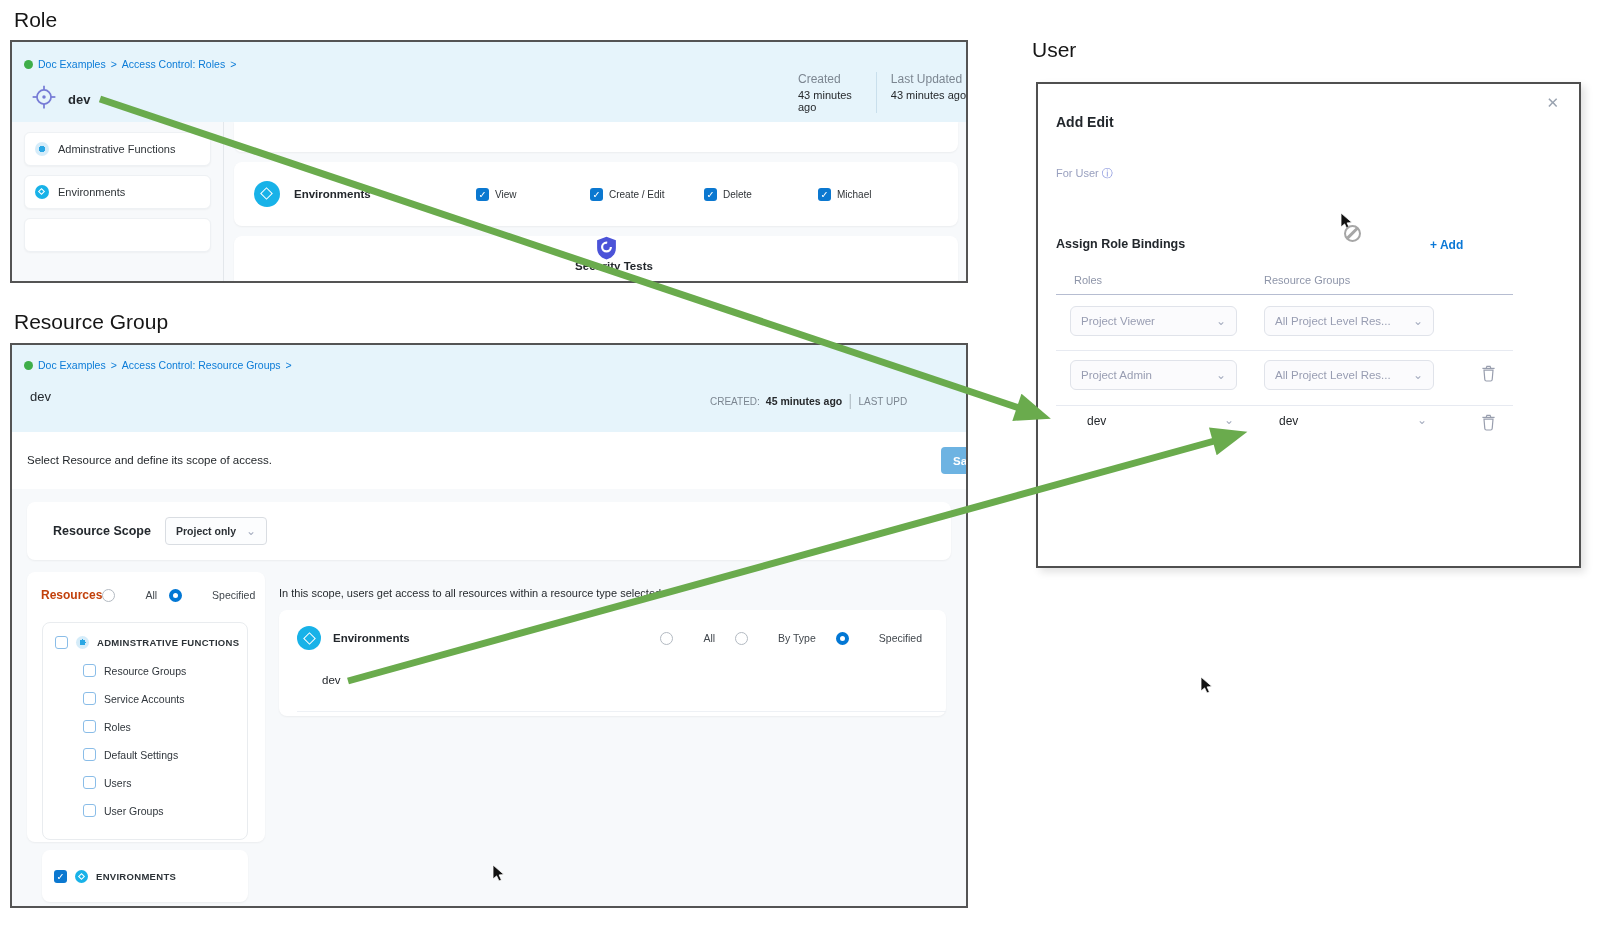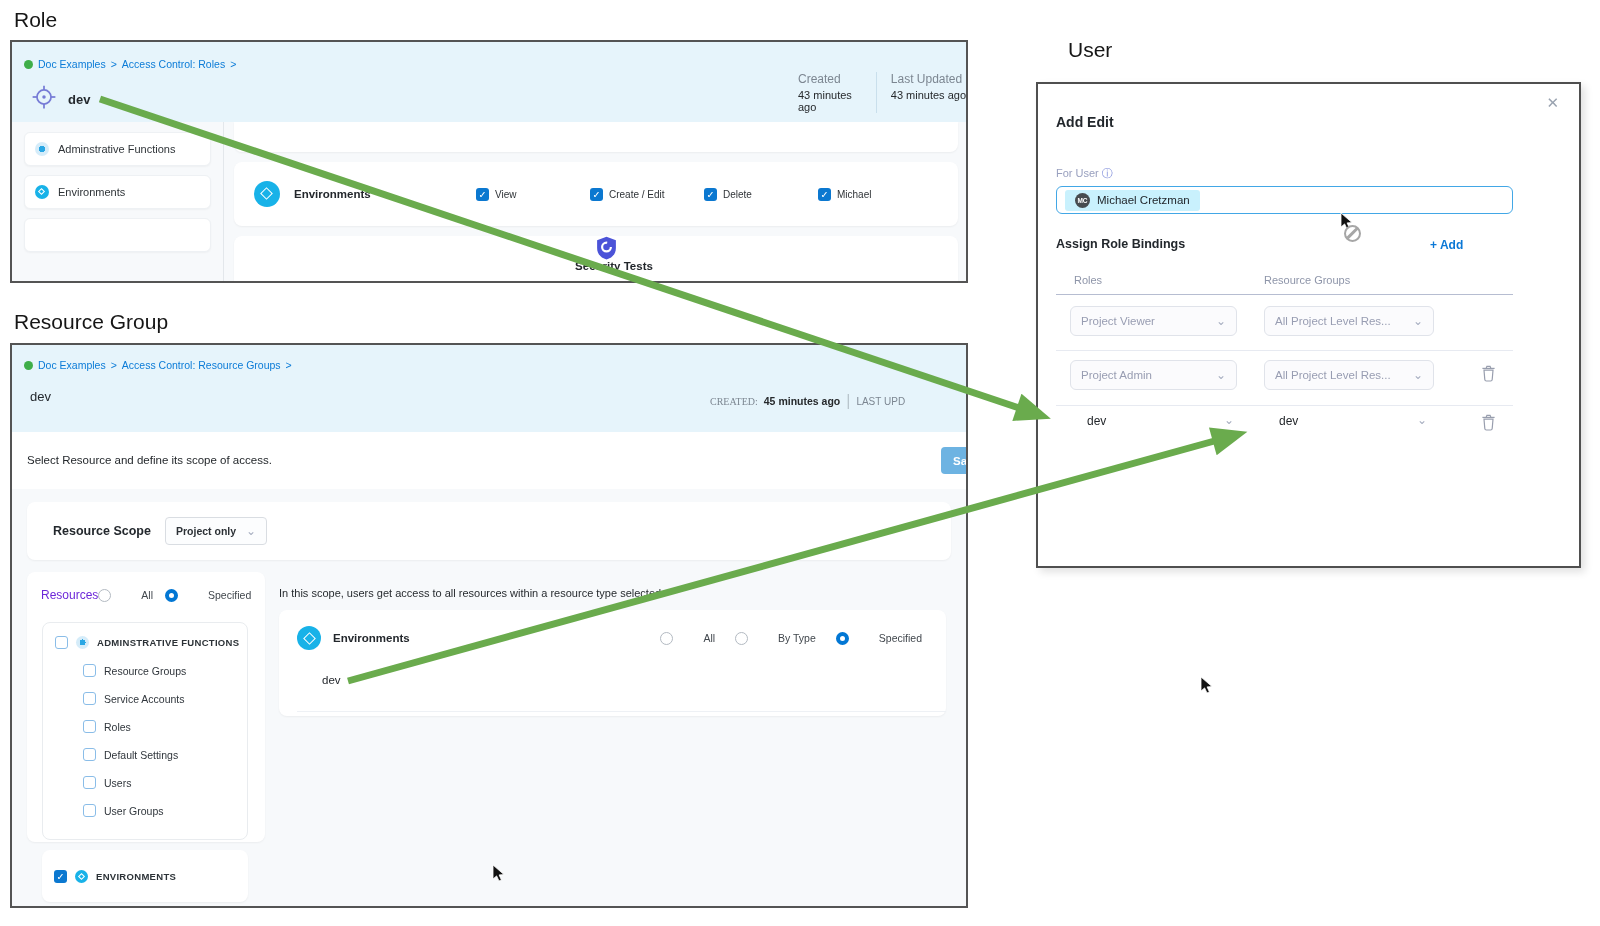--- a/index.html
+++ b/index.html
@@ -53,21 +53,21 @@
   .arrows{position:absolute;left:0;top:0;z-index:50;pointer-events:none;}
   .save-btn{position:absolute;background:#6db3e2;color:#fff;font-size:11.5px;font-weight:600;border:none;border-radius:4px;
             height:27px;width:58px;text-align:left;padding:0 0 0 12px;}
   .collbl{position:absolute;font-size:11px;color:#8e95a9;}
 </style>
 </head>
 <body>
 
 <div class="h-label" style="left:14px;top:8px;">Role</div>
 <div class="h-label" style="left:14px;top:310px;">Resource Group</div>
-<div class="h-label" style="left:1032px;top:38px;margin-left:36px;">User</div>
+<div class="h-label" style="left:1032px;top:38px;">User</div>
 
 <div class="panel" style="left:10px;top:40px;width:958px;height:243px;">
   <div class="hdr" style="height:80px;">
     <div class="crumb" style="left:12px;top:16px;">
       <span class="dot"></span>
       <a href="#">Doc Examples</a>
       <span class="sep">&gt;</span>
       <a href="#">Access Control: Roles</a>
       <span class="sep">&gt;</span>
     </div>
@@ -140,42 +140,42 @@
   <div class="hdr" style="height:87px;">
     <div class="crumb" style="left:12px;top:14px;">
       <span class="dot"></span>
       <a href="#">Doc Examples</a>
       <span class="sep">&gt;</span>
       <a href="#">Access Control: Resource Groups</a>
       <span class="sep">&gt;</span>
     </div>
     <div class="panel-title" style="left:18px;top:44px;font-weight:500;">dev</div>
     <div class="abs" style="left:698px;top:47px;display:flex;align-items:center;gap:6px;white-space:nowrap;">
-      <span class="meta-lbl" style="font-size:10px;font-family:Liberation Serif, serif;">CREATED:</span>
+      <span class="meta-lbl" style="font-size:10px;">CREATED:</span>
       <span style="font-size:10.5px;font-weight:600;color:#26292c;">45 minutes ago</span>
       <span style="color:#b9c5cd;">|</span>
       <span class="meta-lbl" style="font-size:10px;">LAST UPD</span>
     </div>
   </div>
   <div class="abs" style="left:0;right:0;top:87px;height:57px;background:#fff;">
     <div class="abs" style="left:15px;top:22px;font-size:11.5px;color:#24282c;">Select Resource and define its scope of access.</div>
     <button class="save-btn" style="left:929px;top:15px;">Sav</button>
   </div>
 
   <div class="card abs" style="left:15px;top:157px;width:924px;height:58px;display:flex;align-items:center;padding-left:26px;box-sizing:border-box;">
     <span style="font-size:12.5px;font-weight:700;color:#23282d;">Resource Scope</span>
     <span class="ddown" style="margin-left:14px;min-width:102px;">
       <span style="font-size:10.5px;font-weight:700;color:#2c3136;">Project only</span>
       <span class="chev">⌄</span>
     </span>
   </div>
 
   <div class="card abs" style="left:15px;top:227px;width:238px;height:270px;box-sizing:border-box;padding:16px 14px 0 14px;">
     <div style="display:flex;align-items:center;">
-      <span style="font-size:12px;font-weight:400;color:#6d28d9;">Resources</span>
+      <span style="font-size:12px;font-weight:700;color:#c2410c;">Resources</span>
       <span class="rrow" style="margin-left:auto;">
         <span class="radio"></span>
         <span class="rlabel">All</span>
       </span>
       <span class="rrow" style="margin-left:12px;">
         <span class="radio sel"></span>
         <span class="rlabel">Specified</span>
       </span>
     </div>
   </div>
@@ -242,26 +242,20 @@
     <div class="mdivider" style="left:18px;right:0;top:101px;background:#eef1f5;"></div>
   </div>
 </div>
 
 <div class="panel" style="left:1036px;top:82px;width:545px;height:486px;border-color:#4f4f4f;box-shadow:4px 4px 8px rgba(0,0,0,.12);">
   <span class="abs" style="right:20px;top:10px;font-size:15px;color:#9aa3b0;cursor:pointer;">✕</span>
   <div class="abs" style="left:18px;top:30px;font-size:14px;font-weight:700;color:#22272c;">Add Edit</div>
   <div class="abs" style="left:18px;top:82px;font-size:11px;color:#99a0bf;">
     <span>For User</span>
     <span style="color:#7d8bd9;">ⓘ</span>
-  </div>
-  <div class="abs" style="left:18px;top:102px;width:457px;height:28px;border:1.5px solid #42a7e6;border-radius:6px;background:#fff;box-sizing:border-box;display:flex;align-items:center;padding-left:8px;">
-    <span style="display:inline-flex;align-items:center;gap:7px;background:#c9f1fd;border-radius:3px;height:21px;padding:0 10px;">
-      <span style="width:15px;height:15px;border-radius:50%;background:#474c50;color:#fff;font-size:6.5px;font-weight:700;line-height:15px;text-align:center;">MC</span>
-      <span style="font-size:11.5px;color:#22272c;">Michael Cretzman</span>
-    </span>
   </div>
   <div class="abs" style="left:18px;top:153px;font-size:12.5px;font-weight:700;color:#22272c;">Assign Role Bindings</div>
   <a href="#" class="abs" style="left:392px;top:154px;font-size:12px;font-weight:600;color:#0b78d6;text-decoration:none;">+ Add</a>
   <div class="collbl" style="left:36px;top:190px;">Roles</div>
   <div class="collbl" style="left:226px;top:190px;">Resource Groups</div>
   <div class="mdivider" style="left:18px;width:457px;top:210px;background:#b6bdd1;"></div>
 
   <div class="mselect" style="left:32px;top:222px;width:167px;">
     <span>Project Viewer</span>
     <span class="chev">⌄</span>

